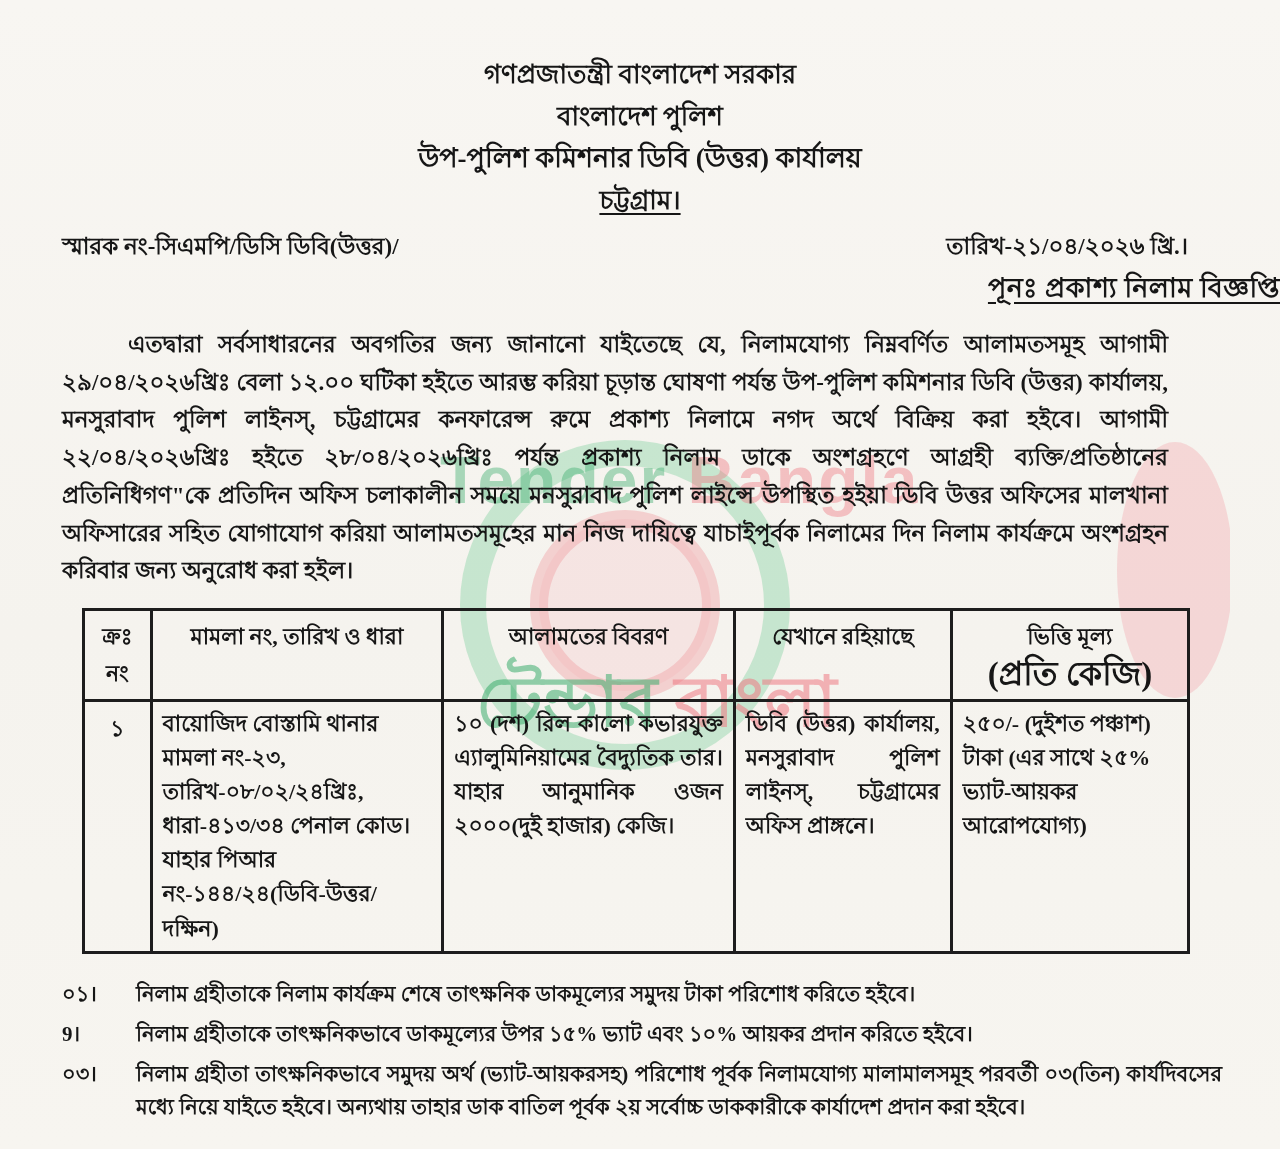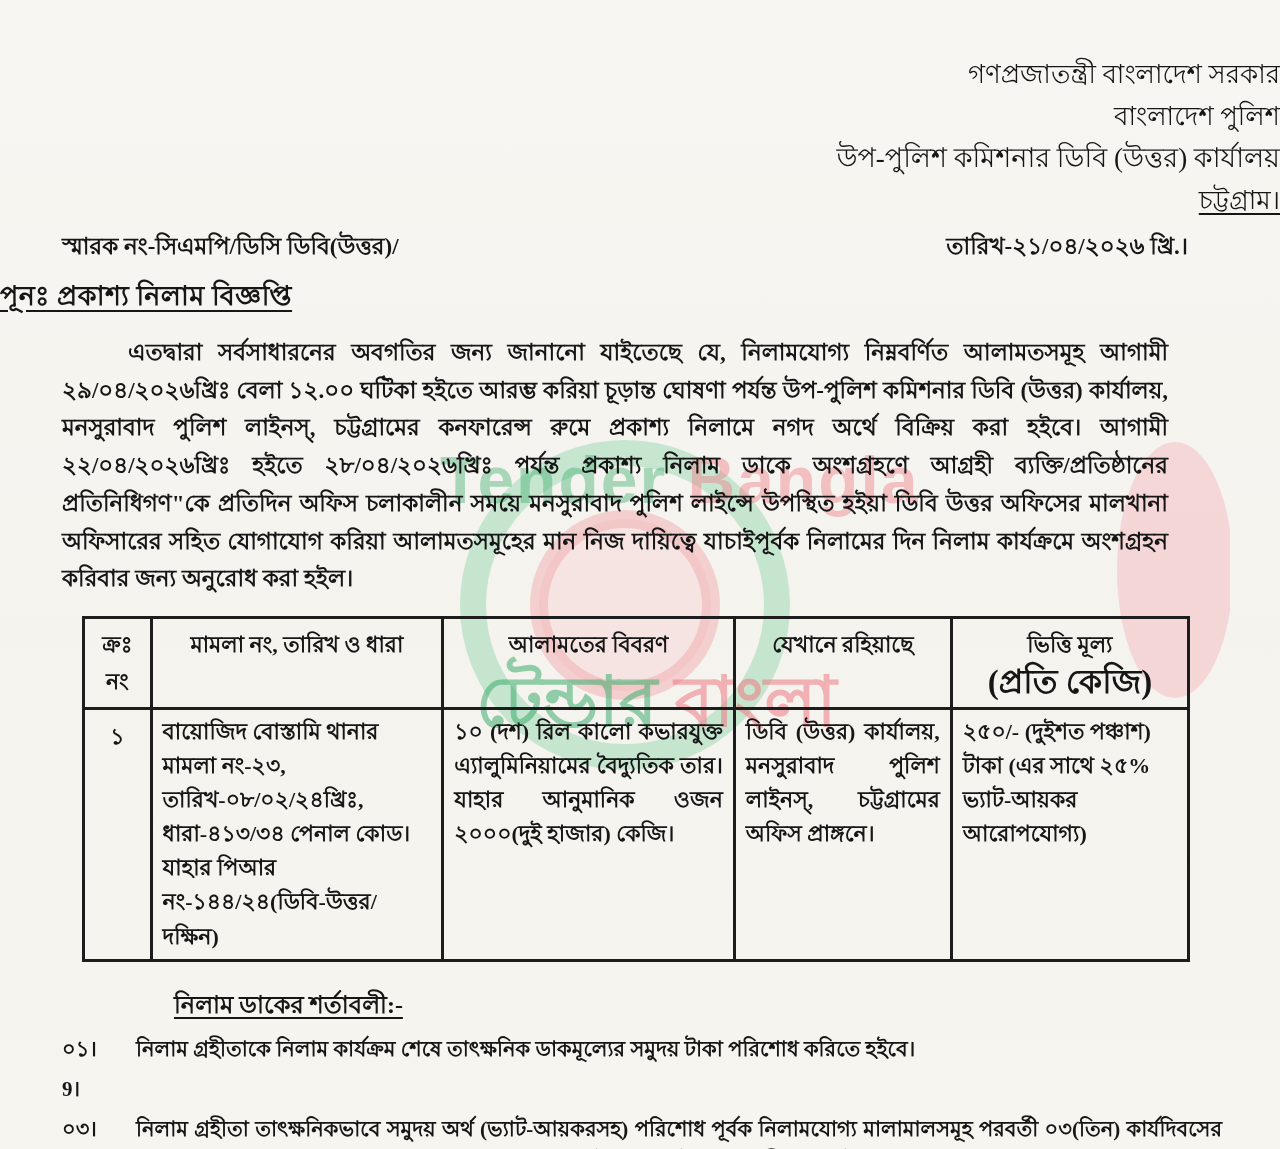--- a/index.html
+++ b/index.html
@@ -17,27 +17,27 @@
   .wm{position:absolute;z-index:0;pointer-events:none;}
   .wm-logo{left:415px;top:415px;}
   .wm-blob-right{left:1090px;top:430px;}
   .wm-text-en{left:440px;top:442px;font-size:66px;font-weight:bold;letter-spacing:2px;
     font-family:"Liberation Sans",sans-serif;opacity:.42;white-space:nowrap;}
   .wm-text-bn{left:476px;top:648px;font-size:70px;font-weight:bold;opacity:.55;white-space:nowrap;}
   .wm-green{color:#3dae6e;}
   .wm-red{color:#ef7a84;}
   
   .content{position:relative;z-index:1;}
-  .header-block{padding-top:54px;text-align:right;font-weight:normal;}
+  .header-block{padding-top:54px;text-align:center;font-weight:bold;}
   .header-line{font-size:26px;line-height:1.6;}
   .header-line.l3{font-size:27px;}
   .header-line.l4{text-decoration:underline;text-underline-offset:4px;}
   .meta-row{display:flex;justify-content:space-between;align-items:flex-start;
     padding:6px 92px 0 62px;font-size:23px;font-weight:bold;}
-  .doc-title{text-align:left;font-size:27px;font-weight:bold;margin-top:8px;
+  .doc-title{text-align:right;font-size:27px;font-weight:bold;margin-top:0;
     text-decoration:underline;text-underline-offset:5px;letter-spacing:.5px;}
   .body-para{margin:14px 112px 0 62px;font-size:23px;font-weight:600;
     text-align:justify;line-height:1.64;text-indent:66px;}
   
   table.auction-table{border-collapse:collapse;margin:18px 0 0 82px;width:1108px;
     font-size:22px;font-weight:600;background:transparent;}
   .auction-table th,.auction-table td{border:3px solid #1d1d1d;vertical-align:top;
     padding:5px 10px;}
   .auction-table th{font-size:22px;font-weight:bold;text-align:center;padding-top:8px;}
   .auction-table .col-sl{width:44px;}
@@ -117,28 +117,28 @@
           <td class="sl-cell row-cell">১</td>
           <td class="row-cell">বায়োজিদ বোস্তামি থানার মামলা নং-২৩, তারিখ-০৮/০২/২৪খ্রিঃ, ধারা-৪১৩/৩৪ পেনাল কোড। যাহার পিআর নং-১৪৪/২৪(ডিবি-উত্তর/দক্ষিন)</td>
           <td class="desc-cell row-cell">১০ (দশ) রিল কালো কভারযুক্ত এ্যালুমিনিয়ামের বৈদ্যুতিক তার। যাহার আনুমানিক ওজন ২০০০(দুই হাজার) কেজি।</td>
           <td class="loc-cell row-cell">ডিবি (উত্তর) কার্যালয়, মনসুরাবাদ পুলিশ লাইনস্, চট্টগ্রামের অফিস প্রাঙ্গনে।</td>
           <td class="row-cell">২৫০/- (দুইশত পঞ্চাশ) টাকা (এর সাথে ২৫% ভ্যাট-আয়কর আরোপযোগ্য)</td>
         </tr>
       </tbody>
     </table>
 
     <div class="conditions">
-      <div class="cond-heading">নিলাম ডাকের শর্তাবলী:-</div>
 
       <div class="cond-item">
         <span class="cond-no">০১।</span>
         <span class="cond-text">নিলাম গ্রহীতাকে নিলাম কার্যক্রম শেষে তাৎক্ষনিক ডাকমূল্যের সমুদয় টাকা পরিশোধ করিতে হইবে।</span>
       </div>
       <div class="cond-item">
         <span class="cond-no">9।</span>
+        <span class="cond-text">নিলাম গ্রহীতাকে তাৎক্ষনিকভাবে ডাকমূল্যের উপর ১৫% ভ্যাট এবং ১০% আয়কর প্রদান করিতে হইবে।</span>
       </div>
       <div class="cond-item">
         <span class="cond-no">০৩।</span>
         <span class="cond-text">নিলাম গ্রহীতা তাৎক্ষনিকভাবে সমুদয় অর্থ (ভ্যাট-আয়করসহ) পরিশোধ পূর্বক নিলামযোগ্য মালামালসমূহ পরবর্তী ০৩(তিন) কার্যদিবসের মধ্যে নিয়ে যাইতে হইবে। অন্যথায় তাহার ডাক বাতিল পূর্বক ২য় সর্বোচ্চ ডাককারীকে কার্যাদেশ প্রদান করা হইবে।</span>
       </div>
 
     </div>
 
   </div>
 </div>

